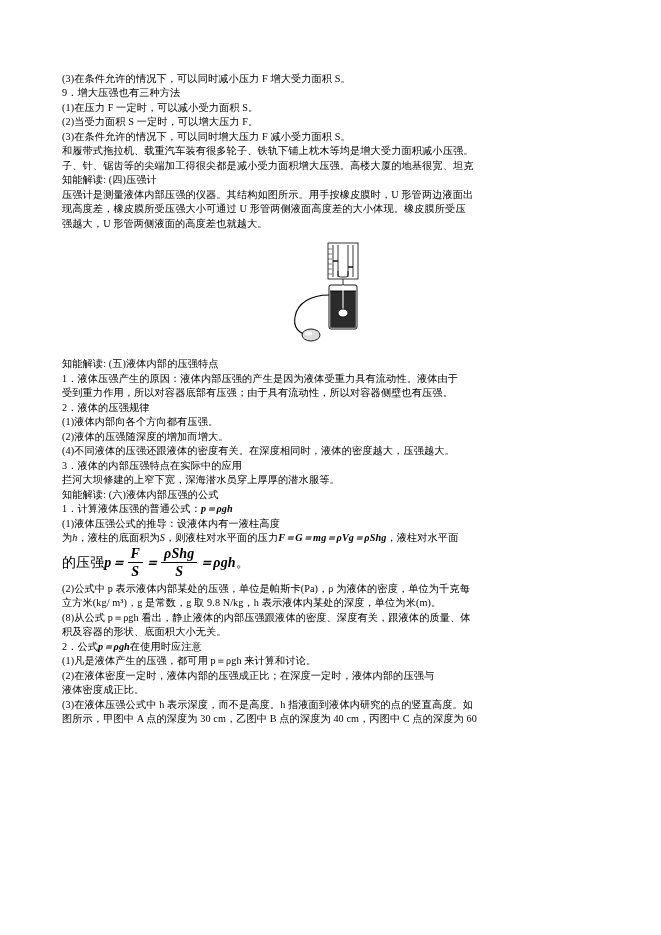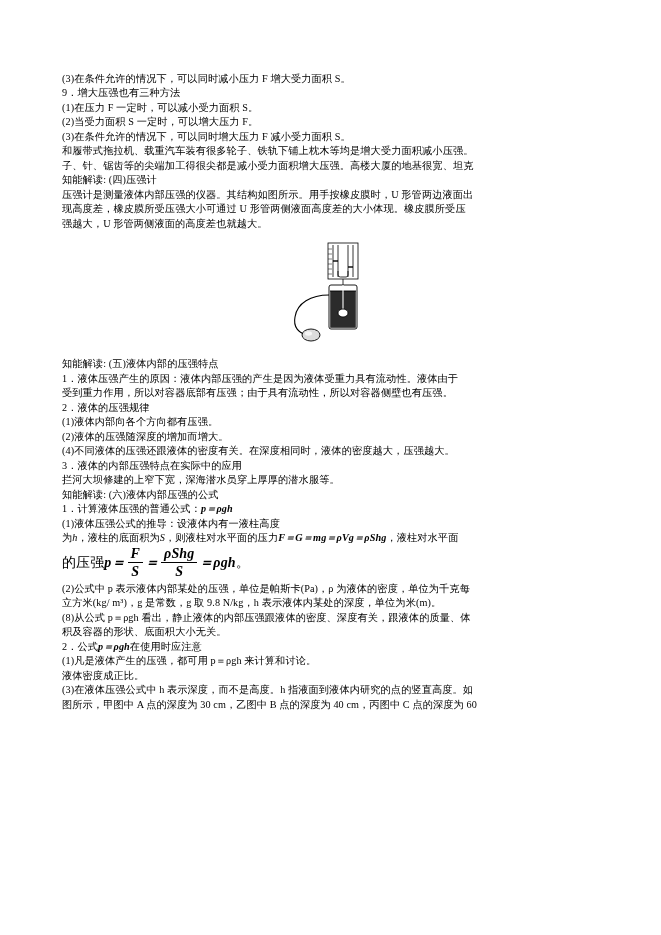--- a/index.html
+++ b/index.html
@@ -165,18 +165,19 @@
     <p class="line bigline"><span>的压强</span><span class="bold-italic">p＝</span><span class="frac bold-italic"><span class="num">F</span><span class="den">S</span></span><span class="bold-italic">＝</span><span class="frac bold-italic"><span class="num">ρShg</span><span class="den">S</span></span><span class="bold-italic">＝ρgh</span><span>。</span></p>
 
     <p class="line">(2)公式中 p 表示液体内部某处的压强，单位是帕斯卡(Pa)，ρ 为液体的密度，单位为千克每</p>
     <p class="line">立方米(kg/ m³)，g 是常数，g 取 9.8 N/kg，h 表示液体内某处的深度，单位为米(m)。</p>
     <p class="line">(8)从公式 p＝ρgh 看出，静止液体的内部压强跟液体的密度、深度有关，跟液体的质量、体</p>
     <p class="line">积及容器的形状、底面积大小无关。</p>
 
     <p class="line"><span>2．公式</span><span class="bold-italic">p＝ρgh</span><span>在使用时应注意</span></p>
 
     <p class="line">(1)凡是液体产生的压强，都可用 p＝ρgh 来计算和讨论。</p>
+    <p class="line">(2)在液体密度一定时，液体内部的压强成正比；在深度一定时，液体内部的压强与</p>
     <p class="line">液体密度成正比。</p>
     <p class="line">(3)在液体压强公式中 h 表示深度，而不是高度。h 指液面到液体内研究的点的竖直高度。如</p>
     <p class="line">图所示，甲图中 A 点的深度为 30 cm，乙图中 B 点的深度为 40 cm，丙图中 C 点的深度为 60</p>
   </div>
 
 </div>
 
 </body></html>

